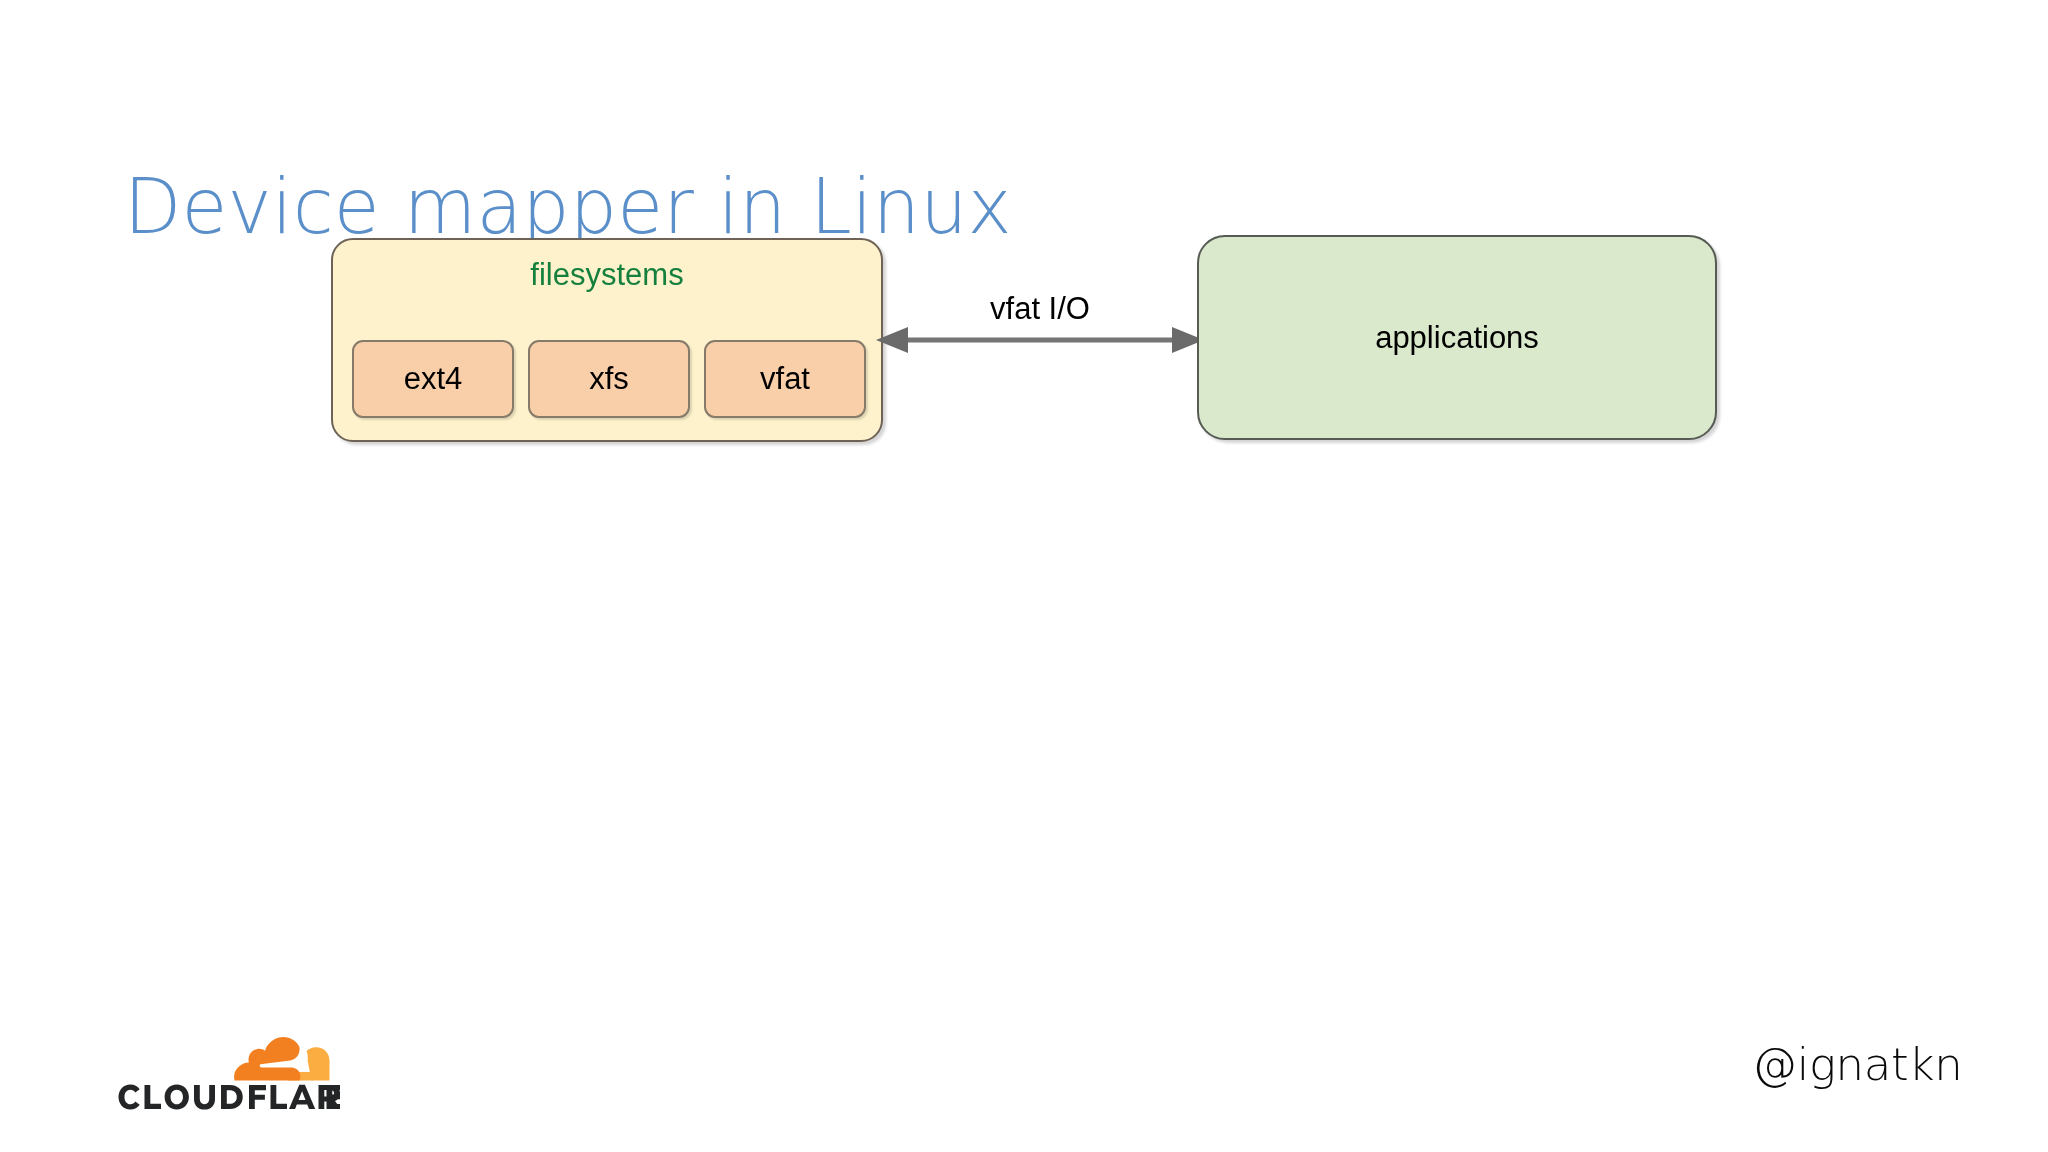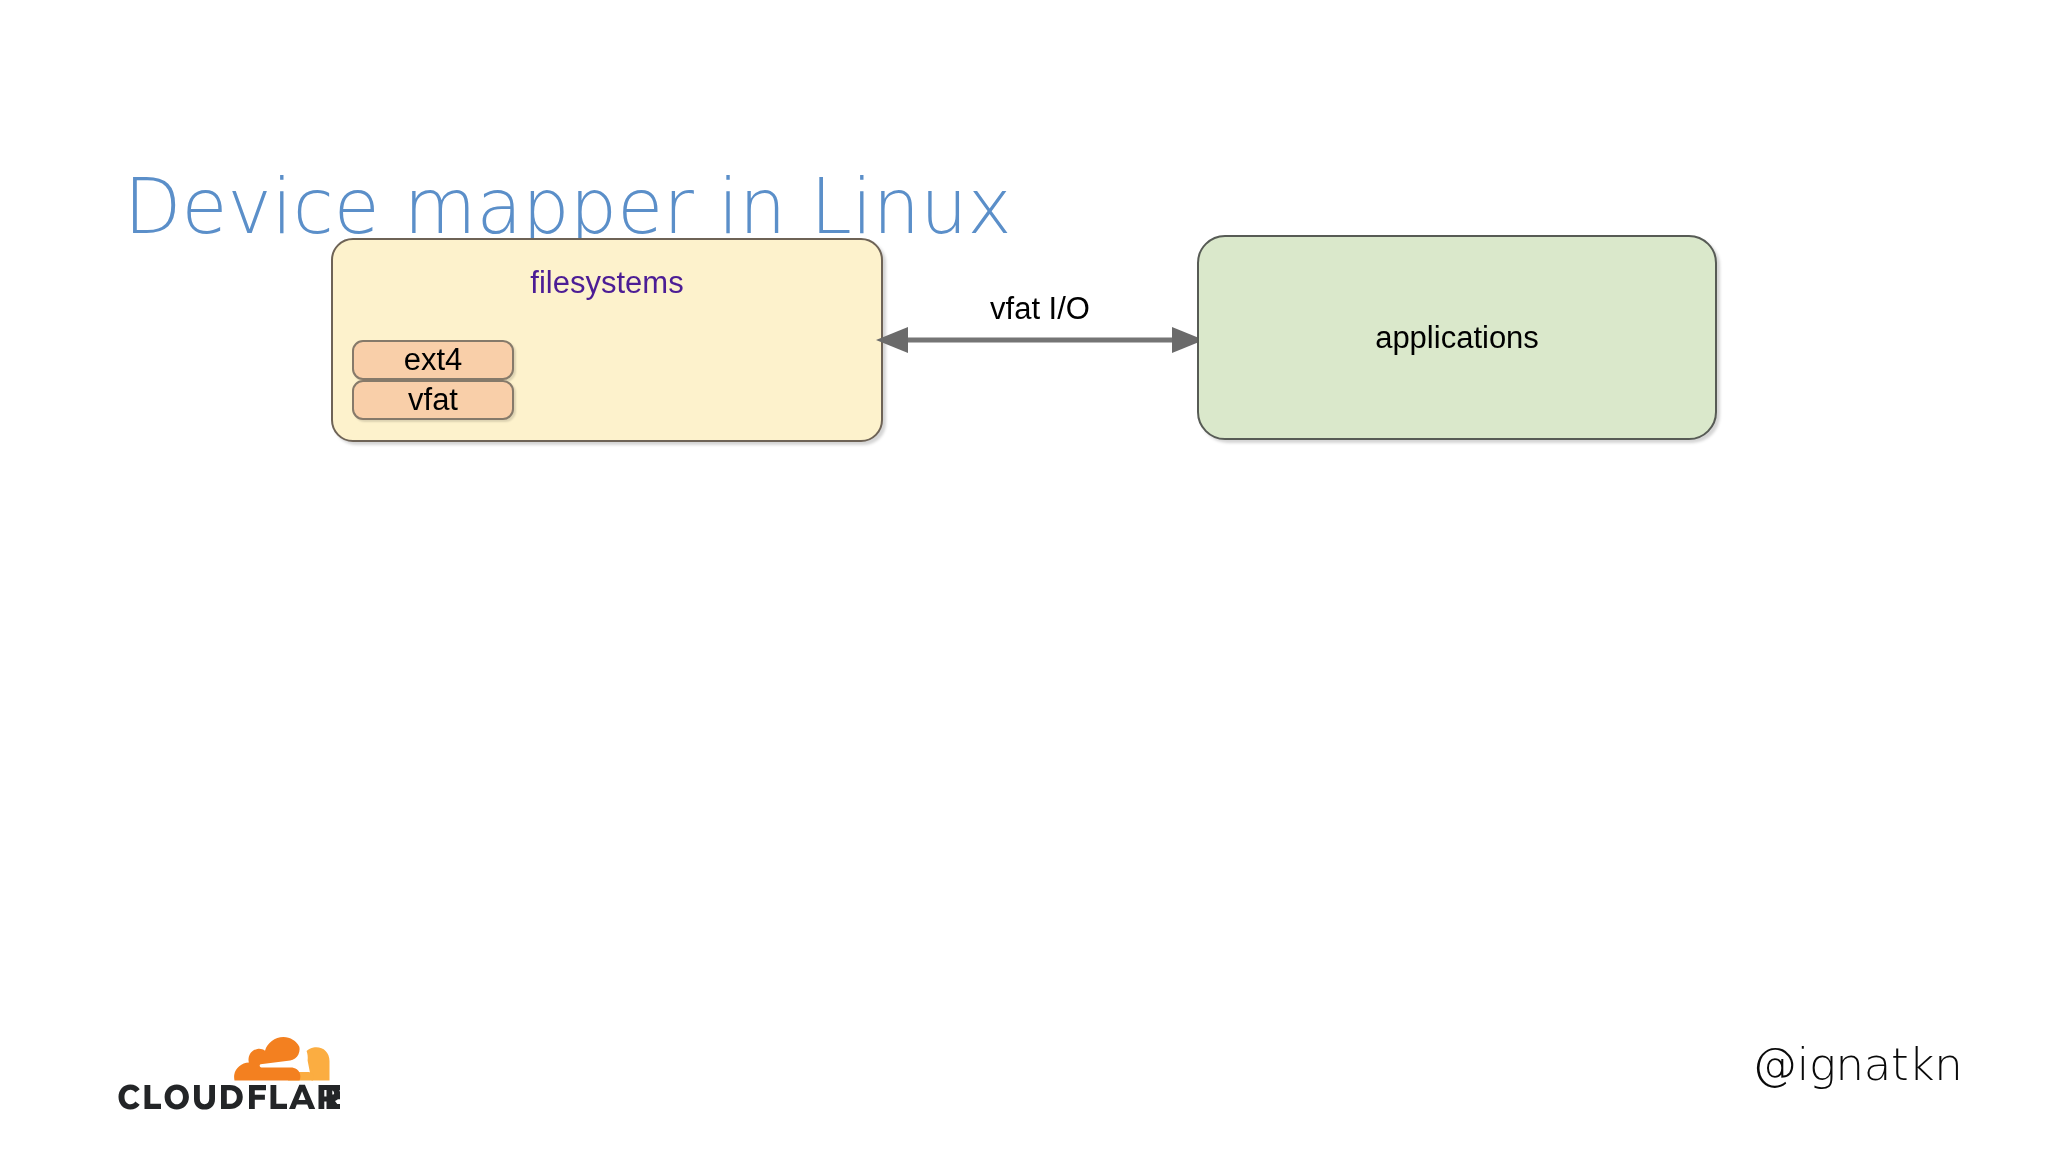--- a/index.html
+++ b/index.html
@@ -60,36 +60,36 @@
     height: 204px;
     box-sizing: border-box;
     background: #fdf2cc;
     border: 2px solid #6e6356;
     border-radius: 22px;
     box-shadow: 3px 3px 3px rgba(0,0,0,0.17);
   }
   #fs-label {
     position: absolute;
     left: 0;
-    top: 24px;
+    top: 16px;
     width: 100%;
     text-align: center;
     font-family: "Liberation Sans", sans-serif;
     font-size: 31px;
-    color: #4c1d95;
+    color: #15803d;
     line-height: 1.2;
   }
   #fs-children {
     position: absolute;
     left: 19px;
     top: 100px;
     width: 514px;
     height: 78px;
     display: flex;
-    flex-direction: column;
+    flex-direction: row;
     justify-content: space-between;
     align-items: stretch;
   }
   .fs-child {
     box-sizing: border-box;
     width: 162px;
     height: 78px;
     background: #f9cfa9;
     border: 2px solid #867a6a;
     border-radius: 11px;
@@ -196,20 +196,21 @@
 <div id="slide">
 
   <h1 id="slide-title">Device mapper in Linux</h1>
 
   <div id="diagram">
 
     <div id="fs-box">
       <div id="fs-label">filesystems</div>
       <div id="fs-children">
         <div class="fs-child">ext4</div>
+        <div class="fs-child">xfs</div>
         <div class="fs-child">vfat</div>
       </div>
     </div>
 
     <div id="connector">
       <div id="connector-label">vfat I/O</div>
       <svg id="connector-arrow" viewBox="0 0 328 34">
         <line x1="28" y1="17" x2="300" y2="17" stroke="#757575" stroke-width="5"></line>
         <polygon points="0,17 32,4 32,30" fill="#6b6b6b"></polygon>
         <polygon points="328,17 296,4 296,30" fill="#6b6b6b"></polygon>

